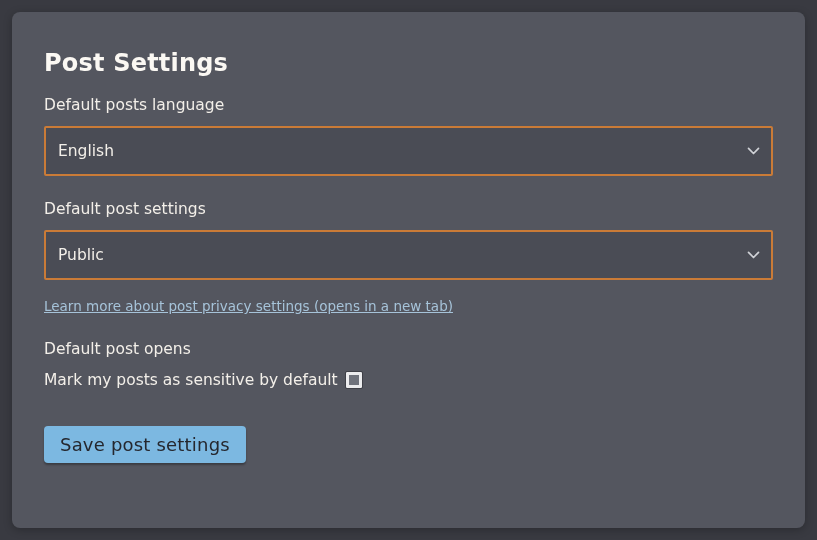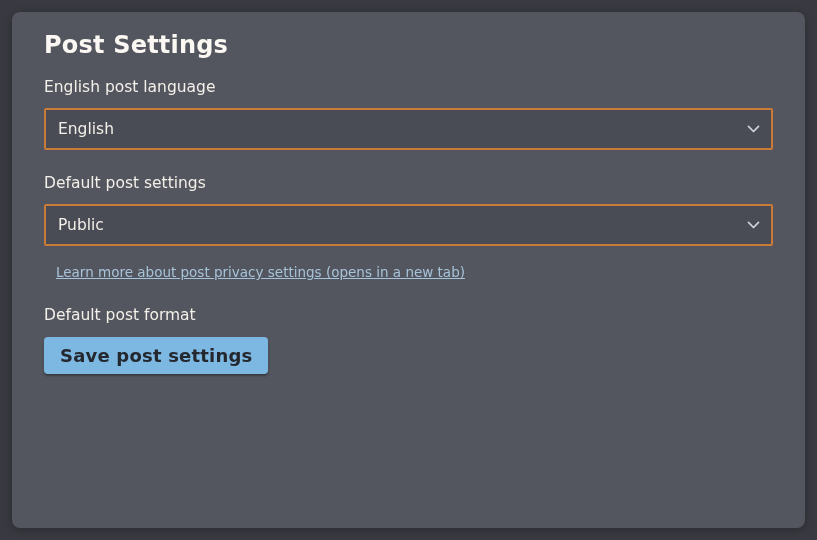--- a/index.html
+++ b/index.html
@@ -24,21 +24,21 @@
     background: var(--page-bg);
     font-family: "DejaVu Sans", "Liberation Sans", sans-serif;
     color: var(--text);
     overflow: hidden;
   }
   .panel {
     position: absolute;
     inset: 12px;
     background: var(--panel-bg);
     border-radius: 8px;
-    padding: 20px 32px 24px 32px;
+    padding: 38px 32px 24px 32px;
     box-shadow: 0 2px 8px rgba(0,0,0,0.25);
   }
   h1.page-title {
     margin: 0 0 18px 0;
     font-size: 24px;
     line-height: 1.15;
     font-weight: bold;
     color: var(--heading);
     letter-spacing: 0.2px;
   }
@@ -52,21 +52,21 @@
   .select-wrap {
     position: relative;
     margin-bottom: 24px;
   }
   .select-wrap.tight { margin-bottom: 16px; }
   select.field-select {
     appearance: none;
     -webkit-appearance: none;
     -moz-appearance: none;
     width: 100%;
-    height: 42px;
+    height: 50px;
     background: var(--select-bg);
     border: 2px solid var(--select-border);
     border-radius: 2px;
     color: var(--text);
     font-family: inherit;
     font-size: 15.5px;
     padding: 0 34px 0 12px;
     outline: none;
   }
   .chevron {
@@ -79,21 +79,20 @@
     display: flex;
     align-items: center;
   }
   a.learn-link {
     display: inline-block;
     font-size: 13.5px;
     color: var(--link);
     text-decoration: underline;
     margin-bottom: 25px;
     line-height: 1.25;
-    margin-left: 12px;
   }
   .checkbox-row {
     display: flex;
     align-items: center;
     font-size: 15.5px;
     margin: 0 0 37px 0;
   }
   .checkbox-row .cb-text { margin-right: 8px; }
   input.sensitive-checkbox {
     appearance: none;
@@ -106,38 +105,38 @@
     border-radius: 1px;
     outline: 1px solid rgba(0,0,0,0.25);
     cursor: pointer;
   }
   button.save-button {
     display: inline-block;
     background: var(--button-bg);
     color: var(--button-text);
     font-family: inherit;
     font-size: 18px;
-    font-weight: bold;
+    font-weight: normal;
     border: none;
     border-radius: 4px;
     padding: 8px 16px;
     cursor: pointer;
     box-shadow: 0 2px 2px rgba(0,0,0,0.3);
     letter-spacing: 0.2px;
   }
 </style>
 </head>
 <body>
 
 <div class="panel">
 
   <h1 class="page-title">Post Settings</h1>
 
   
-  <span class="field-label">English post language</span>
+  <span class="field-label">Default posts language</span>
   <div class="select-wrap">
     <select class="field-select">
       <option>English</option>
     </select>
     <span class="chevron">
       <svg width="13" height="9" viewBox="0 0 13 9">
           <path d="M1.5 1.8 L6.5 7 L11.5 1.8" fill="none" stroke="currentColor" stroke-width="1.7" stroke-linecap="round" stroke-linejoin="round"></path>
         </svg>
     </span>
   </div>
@@ -150,20 +149,24 @@
     </select>
     <span class="chevron">
       <svg width="13" height="9" viewBox="0 0 13 9">
           <path d="M1.5 1.8 L6.5 7 L11.5 1.8" fill="none" stroke="currentColor" stroke-width="1.7" stroke-linecap="round" stroke-linejoin="round"></path>
         </svg>
     </span>
   </div>
   <a href="#" class="learn-link">Learn more about post privacy settings (opens in a new tab)</a>
 
   
-  <span class="field-label">Default post format</span>
+  <span class="field-label">Default post opens</span>
 
   
+  <label class="checkbox-row">
+    <span class="cb-text">Mark my posts as sensitive by default</span>
+    <input type="checkbox" class="sensitive-checkbox" style="">
+  </label>
 
   
   <button class="save-button">Save post settings</button>
 
 </div>
 
 </body></html>

